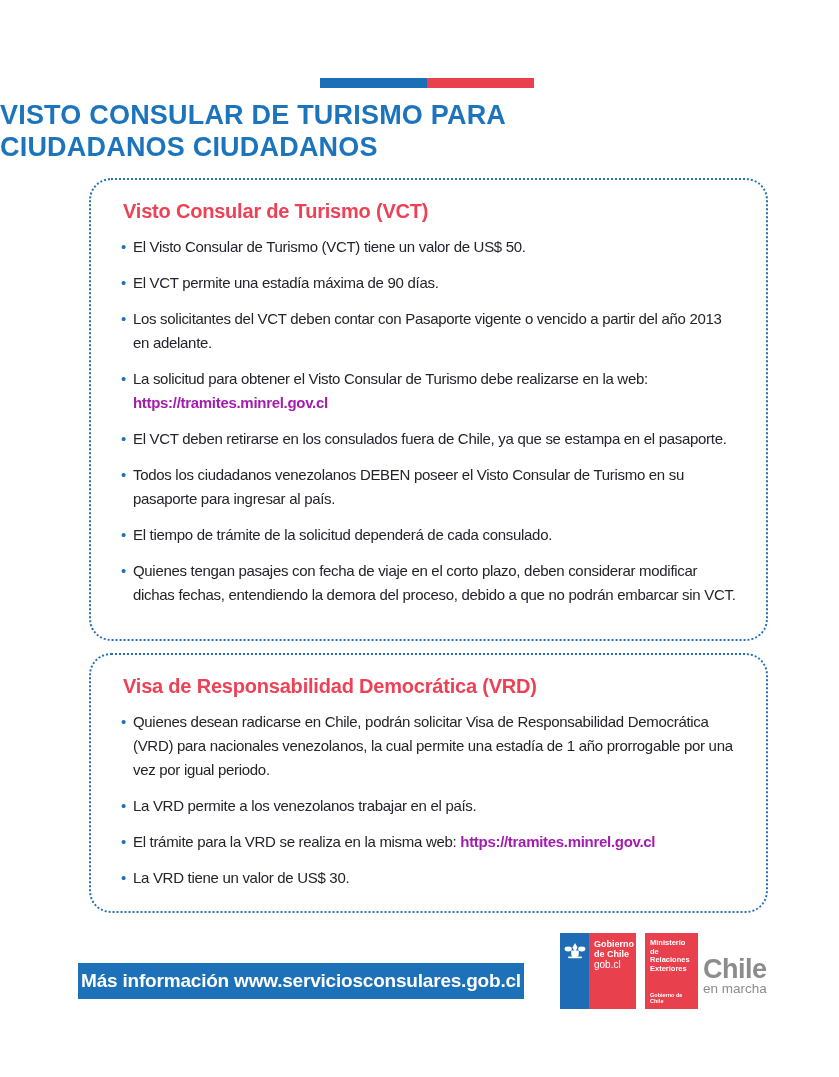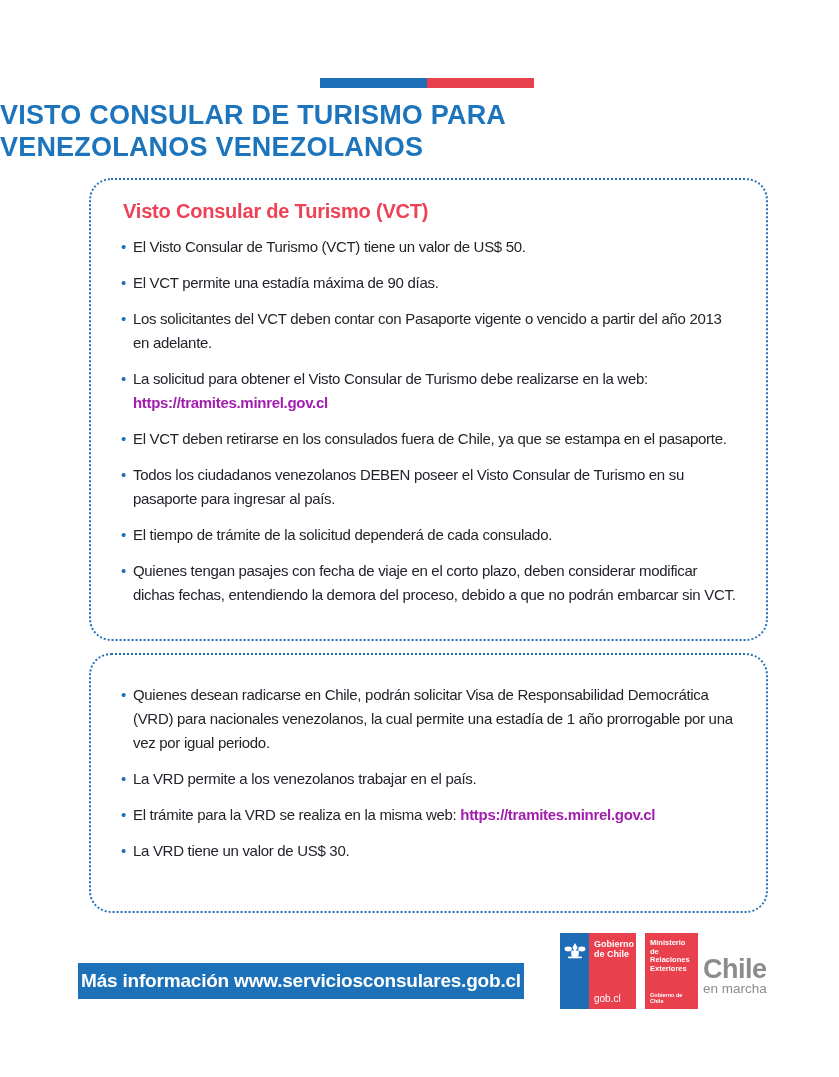--- a/index.html
+++ b/index.html
@@ -48,21 +48,21 @@
   .info-bar{
     position:absolute;left:78px;top:963px;width:446px;height:36px;
     background:#1D71B8;color:#ffffff;
     display:flex;align-items:center;justify-content:center;
     font-size:19px;font-weight:bold;letter-spacing:-.2px;
   }
   
   .logo-gob{position:absolute;left:560px;top:933px;width:76px;height:76px;display:flex;}
   .gob-blue{width:35px;background:#1D6CB5;display:flex;justify-content:center;}
   .gob-blue svg{margin-top:9px;}
-  .gob-red{flex:1;background:#E8414D;color:#fff;display:flex;flex-direction:column;justify-content:space-between;padding:6px 2px 5px 5px;}
+  .gob-red{flex:1;background:#E8414D;color:#fff;display:flex;flex-direction:column;padding:6px 2px 5px 5px;}
   .gob-red .top{font-size:9px;font-weight:bold;line-height:10px;}
   .gob-red .top span{display:block;}
   .gob-red .bottom{font-size:10px;font-weight:normal;}
   .logo-minrel{
     position:absolute;left:645px;top:933px;width:53px;height:76px;box-sizing:border-box;
     background:#E8414D;color:#fff;display:flex;flex-direction:column;justify-content:space-between;
     padding:6px 2px 5px 5px;
   }
   .logo-minrel .top{font-size:7.5px;font-weight:bold;line-height:8.5px;}
   .logo-minrel .top span{display:block;}
@@ -76,21 +76,21 @@
 
 <div class="page">
 
   <div class="flag-bar">
     <span class="flag-blue"></span>
     <span class="flag-red"></span>
   </div>
 
   <h1 class="title">
     <span>VISTO CONSULAR DE TURISMO PARA</span>
-    <span>VENEZOLANOS VENEZOLANOS</span>
+    <span>CIUDADANOS CIUDADANOS</span>
   </h1>
 
   <section class="box box-vct">
     <h2 class="box-heading">Visto Consular de Turismo (VCT)</h2>
     <div>
         <div class="bullet-row">
           <span class="bullet-dot">•</span>
           <div class="bullet-text"><span>El Visto Consular de Turismo (VCT) tiene un valor de US$ 50.</span></div>
         </div>
         <div class="bullet-row">
@@ -118,20 +118,21 @@
           <div class="bullet-text"><span>El tiempo de trámite de la solicitud dependerá de cada consulado.</span></div>
         </div>
         <div class="bullet-row">
           <span class="bullet-dot">•</span>
           <div class="bullet-text"><span>Quienes tengan pasajes con fecha de viaje en el corto plazo, deben considerar modificar dichas fechas,  entendiendo la demora del proceso, debido a que no podrán embarcar sin VCT.</span></div>
         </div>
       </div>
   </section>
 
   <section class="box box-vrd">
+    <h2 class="box-heading">Visa de Responsabilidad Democrática (VRD)</h2>
     <div>
         <div class="bullet-row">
           <span class="bullet-dot">•</span>
           <div class="bullet-text"><span>Quienes desean radicarse en Chile, podrán solicitar Visa de Responsabilidad Democrática (VRD) para nacionales venezolanos, la cual permite una estadía de 1 año prorrogable por una vez por igual periodo.</span></div>
         </div>
         <div class="bullet-row">
           <span class="bullet-dot">•</span>
           <div class="bullet-text"><span>La VRD permite a los venezolanos trabajar en el país.</span></div>
         </div>
         <div class="bullet-row">

